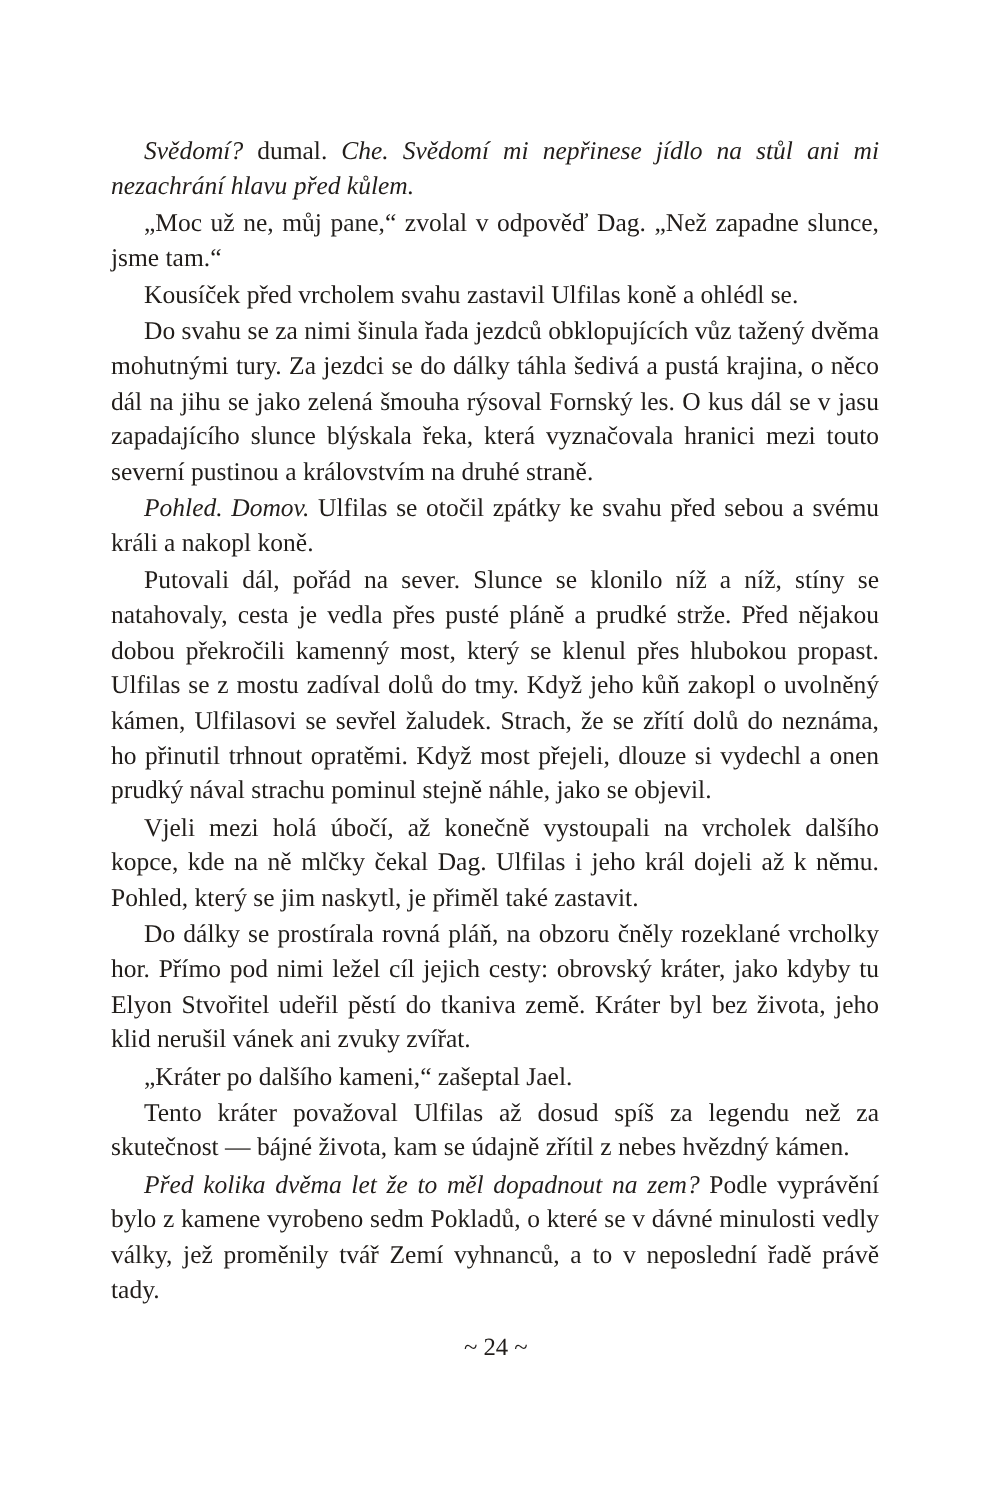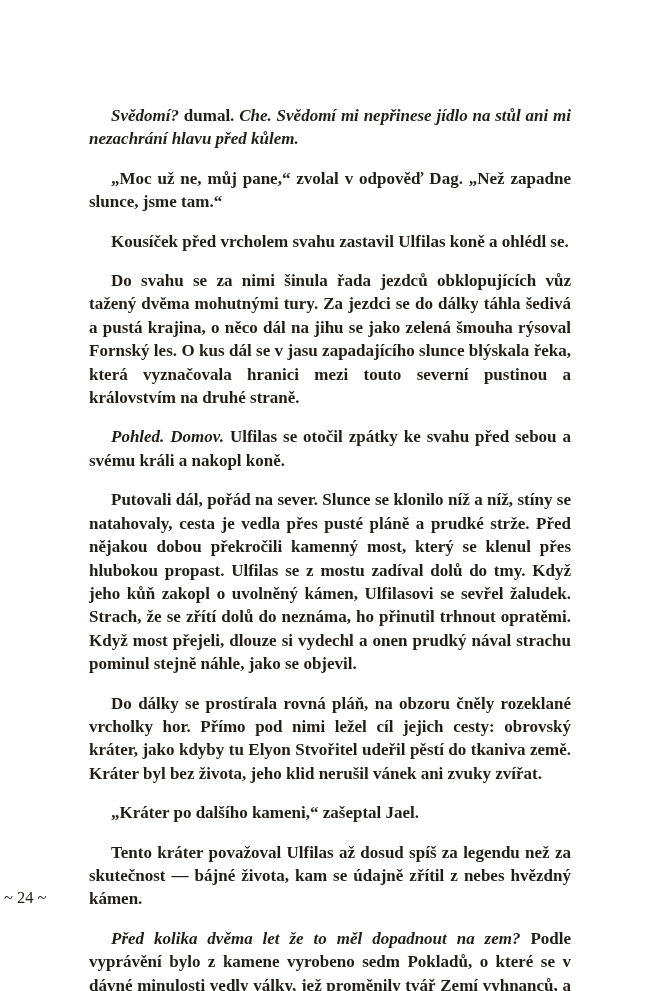--- a/index.html
+++ b/index.html
@@ -24,56 +24,57 @@
     position:absolute;
     left:73px;
     top:88px;
     width:514px;
     font-size:17px;
     line-height:23.4px;
     text-align:justify;
     text-justify:inter-word;
   }
   .text-block p{
-    margin:16px;
+    margin:1px;
     padding:0;
     text-indent:22px;
-    font-weight:bold;
   }
   .seg-italic{
     font-style:italic;
   }
   .seg-regular{
     font-style:normal;
   }
   .footer{
     position:absolute;
     left:0;
     right:0;
     top:886px;
+    text-align:center;
     font-size:16.5px;
     line-height:23px;
     color:var(--ink);
   }
   .footer .orn{
     padding:0 4px;
   }
 </style>
 </head>
 <body>
 
 <div class="page">
 
   <div class="text-block">
       <p><span class="seg-italic">Svědomí?</span><span class="seg-regular"> dumal. </span><span class="seg-italic">Che. Svědomí mi nepřinese jídlo na stůl ani mi nezachrání hlavu před kůlem.</span></p>
       <p><span class="seg-regular">„Moc už ne, můj pane,“ zvolal v odpověď Dag. „Než zapadne slunce, jsme tam.“</span></p>
       <p><span class="seg-regular">Kousíček před vrcholem svahu zastavil Ulfilas koně a ohlédl se.</span></p>
       <p><span class="seg-regular">Do svahu se za nimi šinula řada jezdců obklopujících vůz tažený dvěma mohutnými tury. Za jezdci se do dálky táhla šedivá a pustá krajina, o něco dál na jihu se jako zelená šmouha rýsoval Fornský les. O kus dál se v jasu zapadajícího slunce blýskala řeka, která vyznačovala hranici mezi touto severní pustinou a královstvím na druhé straně.</span></p>
       <p><span class="seg-italic">Pohled. Domov.</span><span class="seg-regular"> Ulfilas se otočil zpátky ke svahu před sebou a svému králi a nakopl koně.</span></p>
       <p><span class="seg-regular">Putovali dál, pořád na sever. Slunce se klonilo níž a níž, stíny se natahovaly, cesta je vedla přes pusté pláně a prudké strže. Před nějakou dobou překročili kamenný most, který se klenul přes hlubokou propast. Ulfilas se z mostu zadíval dolů do tmy. Když jeho kůň zakopl o uvolněný kámen, Ulfilasovi se sevřel žaludek. Strach, že se zřítí dolů do neznáma, ho přinutil trhnout opratěmi. Když most přejeli, dlouze si vydechl a onen prudký nával strachu pominul stejně náhle, jako se objevil.</span></p>
+      <p><span class="seg-regular">Vjeli mezi holá úbočí, až konečně vystoupali na vrcholek dalšího kopce, kde na ně mlčky čekal Dag. Ulfilas i jeho král dojeli až k němu. Pohled, který se jim naskytl, je přiměl také zastavit.</span></p>
       <p><span class="seg-regular">Do dálky se prostírala rovná pláň, na obzoru čněly rozeklané vrcholky hor. Přímo pod nimi ležel cíl jejich cesty: obrovský kráter, jako kdyby tu Elyon Stvořitel udeřil pěstí do tkaniva země. Kráter byl bez života, jeho klid nerušil vánek ani zvuky zvířat.</span></p>
       <p><span class="seg-regular">„Kráter po dalšího kameni,“ zašeptal Jael.</span></p>
       <p><span class="seg-regular">Tento kráter považoval Ulfilas až dosud spíš za legendu než za skutečnost — bájné života, kam se údajně zřítil z nebes hvězdný kámen.</span></p>
       <p><span class="seg-italic">Před kolika dvěma let že to měl dopadnout na zem?</span><span class="seg-regular"> Podle vyprávění bylo z kamene vyrobeno sedm Pokladů, o které se v dávné minulosti vedly války, jež proměnily tvář Zemí vyhnanců, a to v neposlední řadě právě tady.</span></p>
     </div>
 
   <div class="footer">
     <span class="orn">~</span><span>24</span><span class="orn">~</span>
   </div>
 

